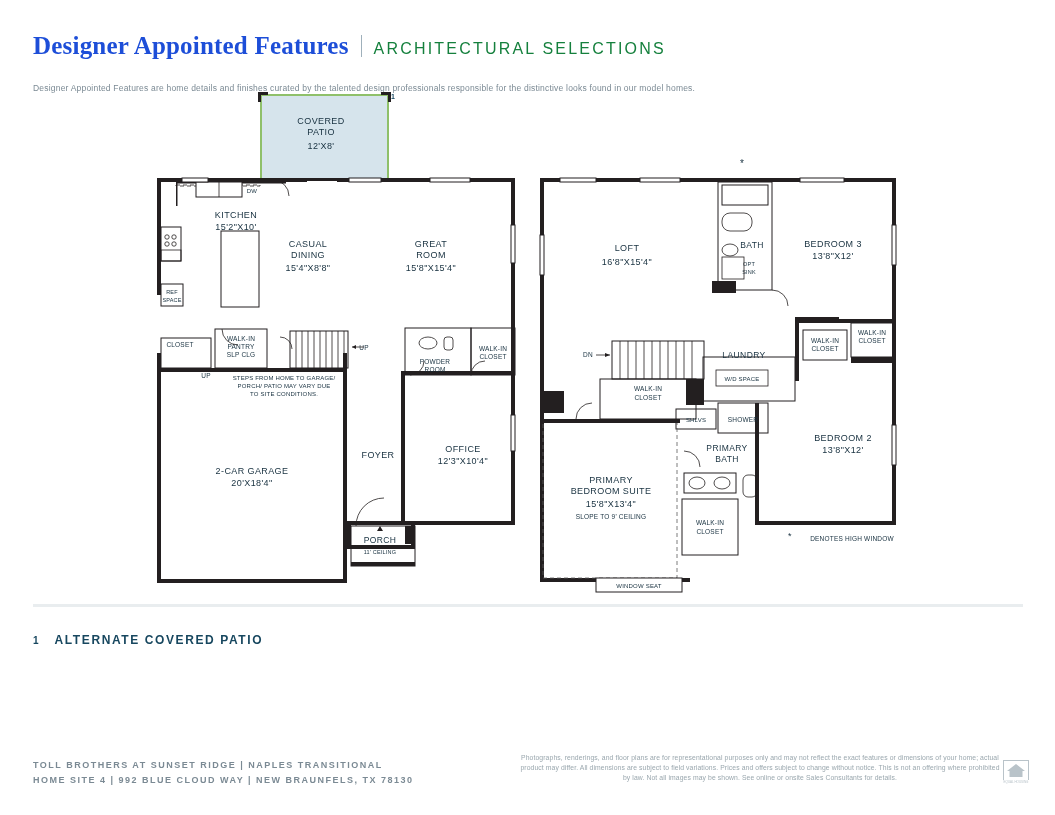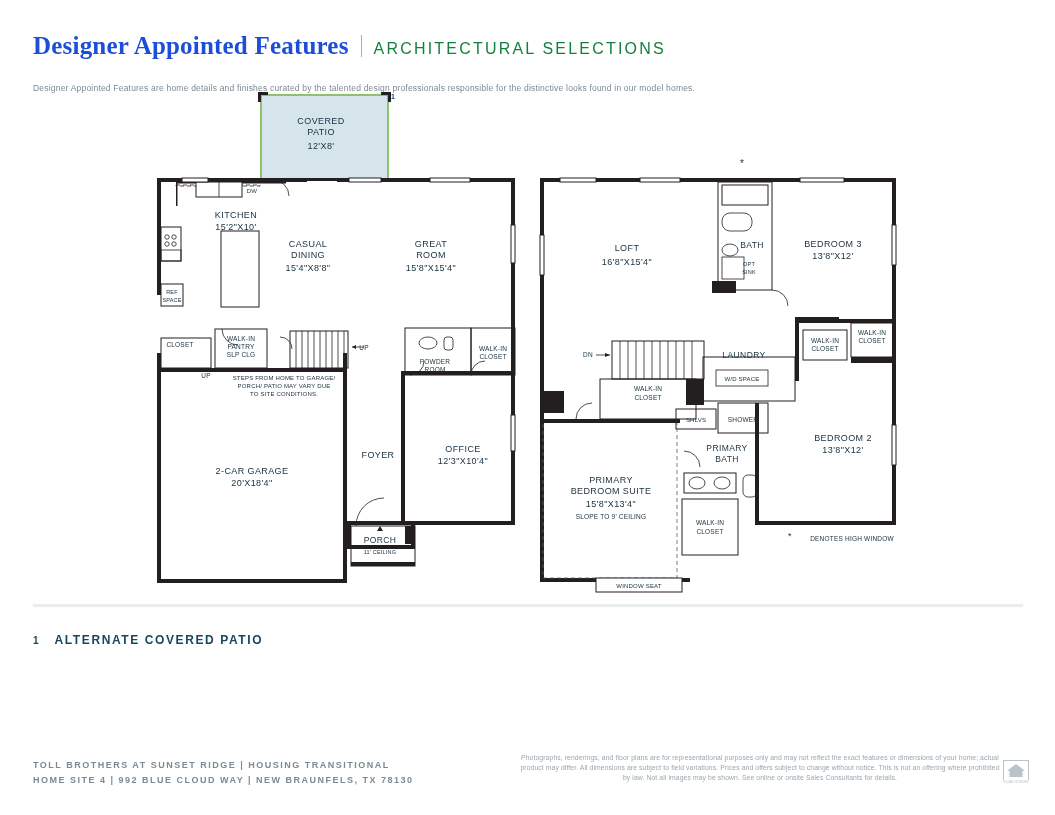--- a/index.html
+++ b/index.html
@@ -359,21 +359,21 @@
   </div>
 
   <div class="rule"></div>
 
   <div class="legend">
     <span class="legend-num">1</span>
     <span class="legend-txt">ALTERNATE COVERED PATIO</span>
   </div>
 
   <div class="foot">
-    <div class="foot-l1">TOLL BROTHERS AT SUNSET RIDGE  |  HOUSING TRANSITIONAL</div>
+    <div class="foot-l1">TOLL BROTHERS AT SUNSET RIDGE  |  NAPLES TRANSITIONAL</div>
     <div class="foot-l2">HOME SITE 4  |  992 BLUE CLOUD WAY  |  NEW BRAUNFELS, TX 78130</div>
   </div>
 
   <div class="disclaimer">Photographs, renderings, and floor plans are for representational purposes only and may not reflect the exact features or dimensions of your home; actual product may differ. All dimensions are subject to field variations. Prices and offers subject to change without notice. This is not an offering where prohibited by law. Not all images may be shown. See online or onsite Sales Consultants for details.</div>
 
   <div class="eho">
     <svg width="26" height="24" viewBox="0 0 26 24" xmlns="http://www.w3.org/2000/svg">
       <rect x="0.5" y="0.5" width="25" height="21" fill="none" stroke="#b9c3c9"></rect>
       <path d="M13 4 L22 11 L19.5 11 L19.5 17 L6.5 17 L6.5 11 L4 11 Z" fill="#b9c3c9"></path>
       <rect x="0" y="20" width="26" height="4" fill="#ffffff"></rect>

